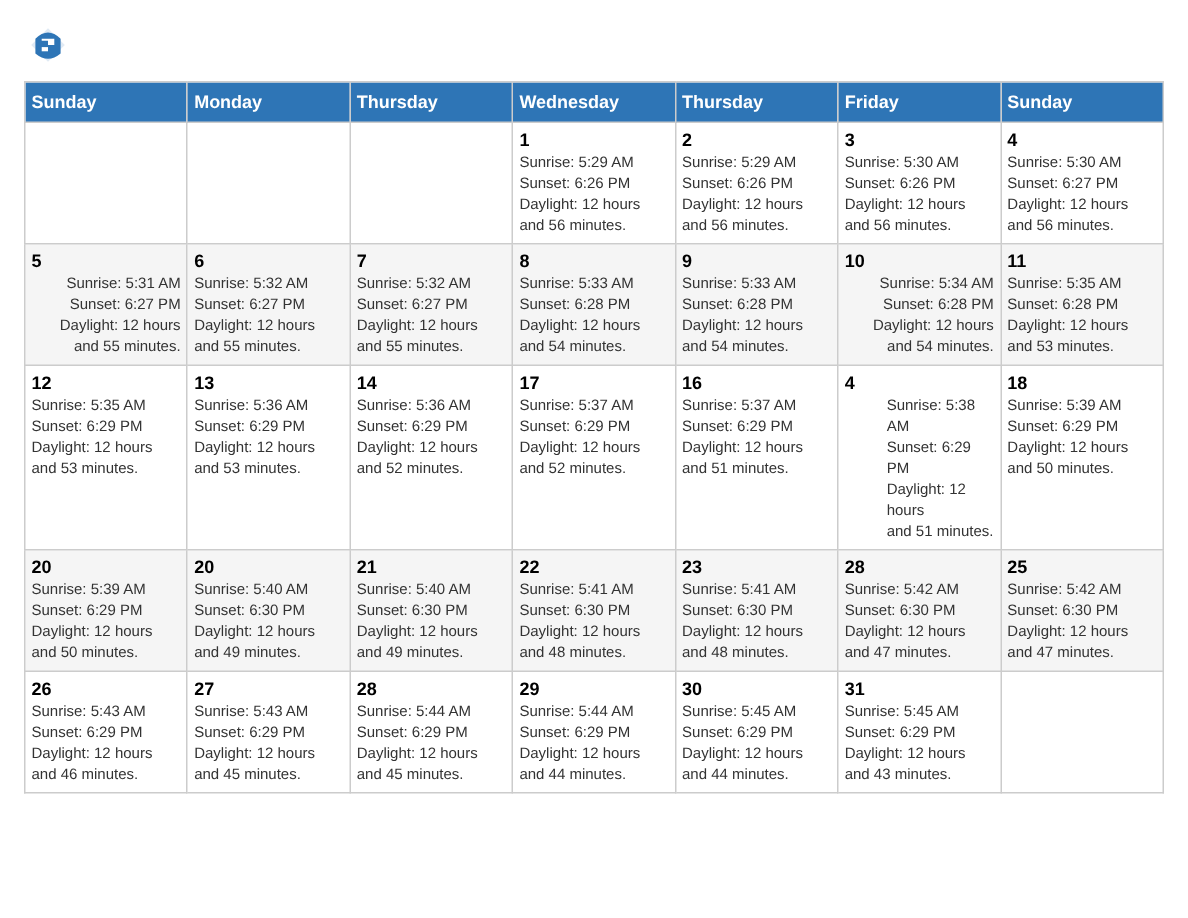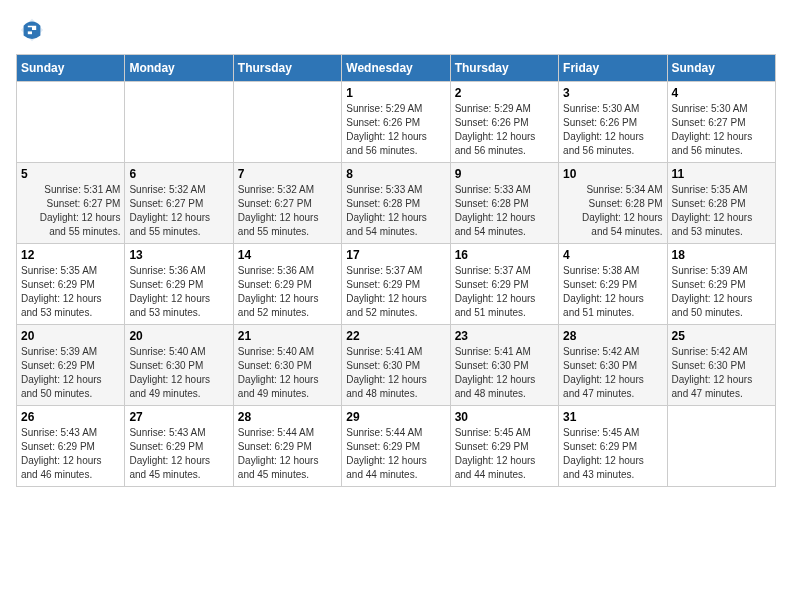--- a/index.html
+++ b/index.html
@@ -237,21 +237,21 @@
         </td>
         <td>
           <div class="day-number">16</div>
           <div class="day-info" style="white-space: pre-line;">Sunrise: 5:37 AM
 Sunset: 6:29 PM
 Daylight: 12 hours
 and 51 minutes.</div>
         </td>
         <td>
           <div class="day-number">4</div>
-          <div class="day-info" style="white-space: pre-line;">Sunrise: 5:38 AM
+          <div class="day-info" style="white-space: pre-line; margin-left: 28px;">Sunrise: 5:38 AM
 Sunset: 6:29 PM
 Daylight: 12 hours
 and 51 minutes.</div>
         </td>
         <td>
           <div class="day-number">18</div>
           <div class="day-info" style="white-space: pre-line;">Sunrise: 5:39 AM
 Sunset: 6:29 PM
 Daylight: 12 hours
 and 50 minutes.</div>

